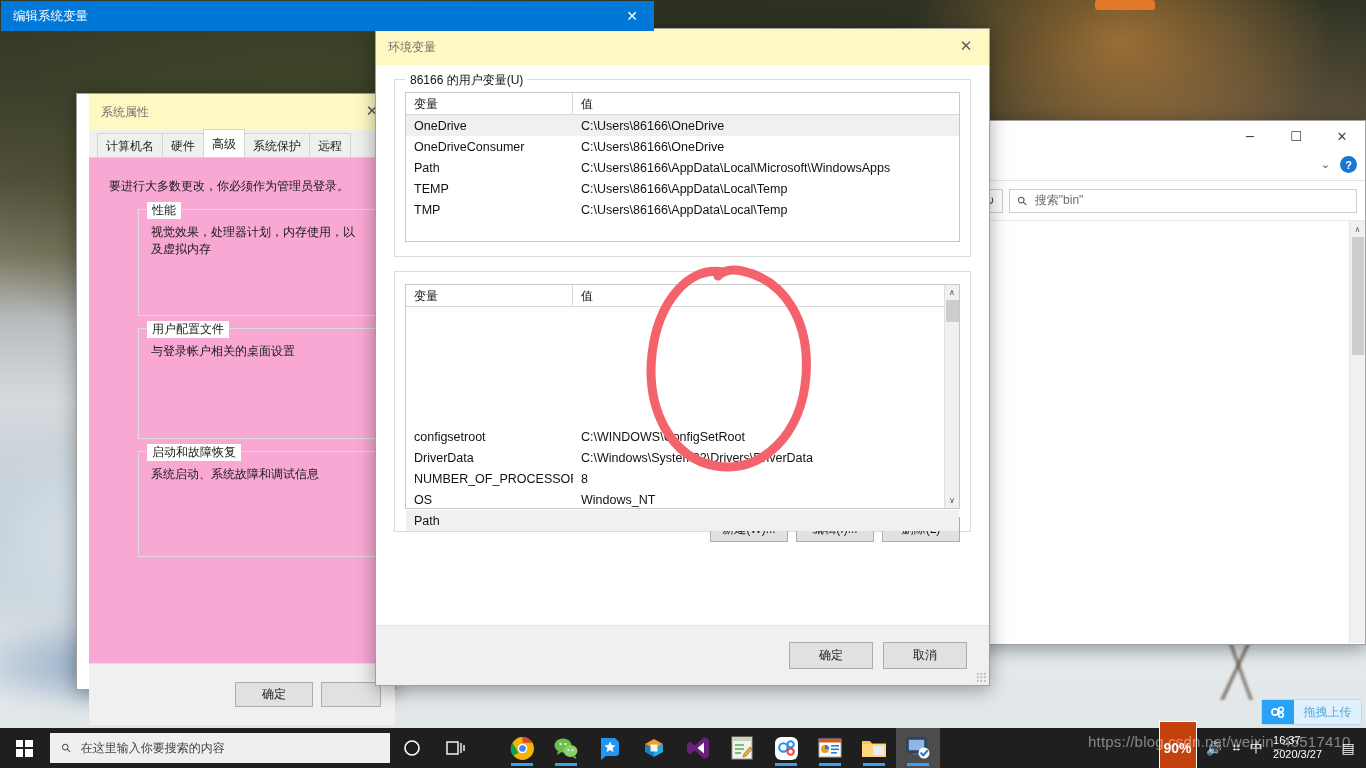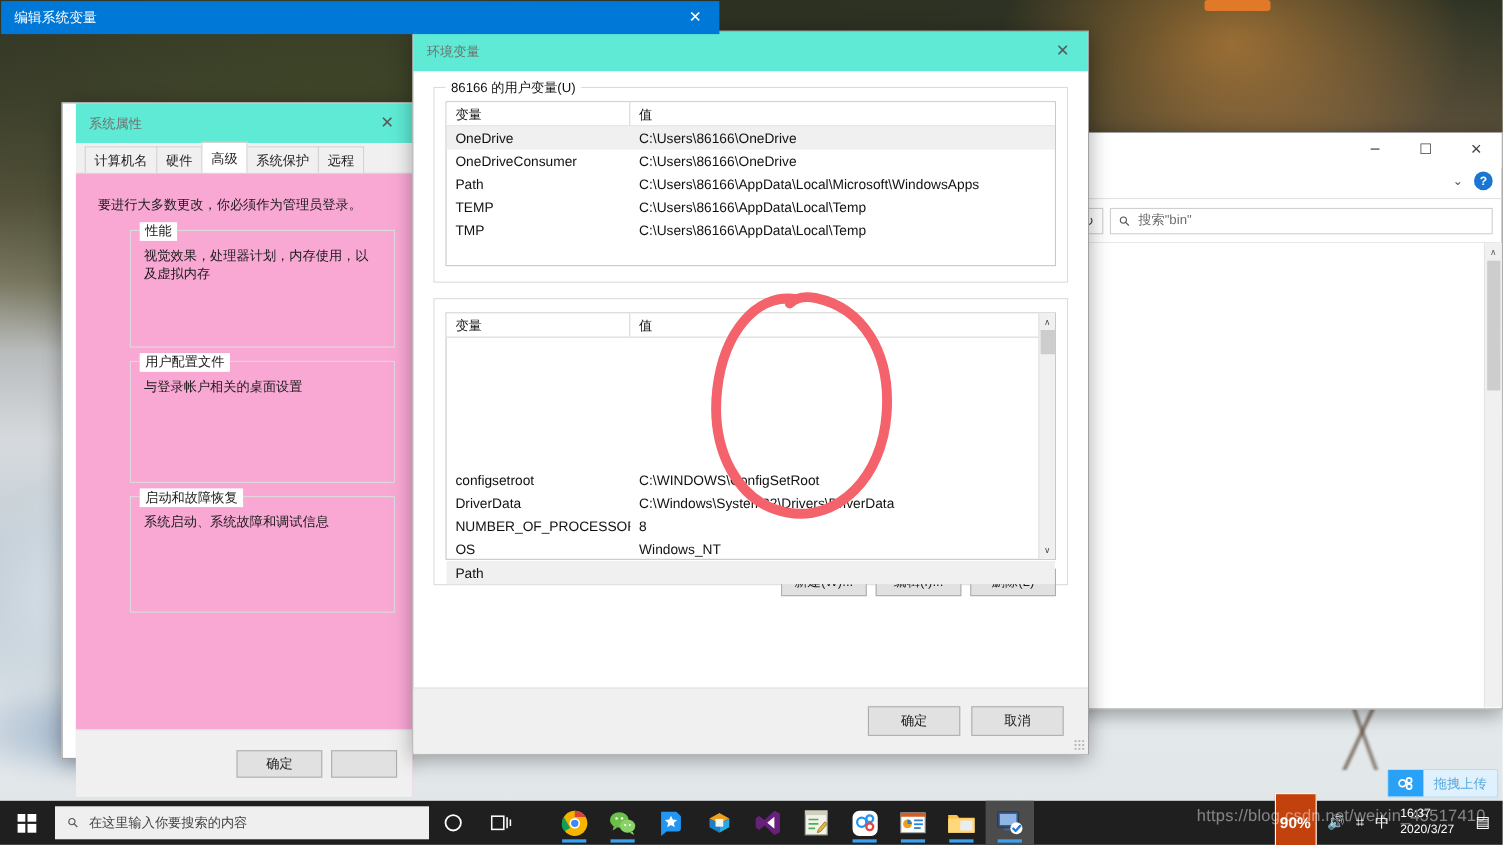--- a/index.html
+++ b/index.html
@@ -53,21 +53,21 @@
   .win {
     position: absolute;
     background: #ffffff;
     border: 1px solid #a0a0a0;
     box-shadow: 0 4px 18px rgba(0,0,0,.35);
   }
   .win-title {
     height: 36px; line-height: 36px;
     padding-left: 12px;
     font-size: 12px; color: #707070;
-    background: #5eead4;
+    background: #fef9c3;
     user-select: none;
   }
   .win-x {
     position: absolute; top: 0; right: 0;
     width: 46px; height: 34px;
     display: flex; align-items: center; justify-content: center;
     color: #5a5a5a; font-size: 15px;
     font-family: "DejaVu Sans", sans-serif;
   }
 
@@ -106,21 +106,21 @@
   .mag { font-size:12px; color:#555; transform: rotate(-45deg); display:inline-block;}
   #explorer .body { position:relative; height: calc(100% - 101px); background:#fff; }
   #explorer .vscroll {
     position:absolute; right:0; top:0; width:16px; bottom:0; background:#f0f0f0;
     border-left:1px solid #e4e4e4;
   }
   #explorer .vscroll .arrow { height:16px; display:flex; align-items:center; justify-content:center; font-size:8px; color:#606060;}
   #explorer .vscroll .thumb { position:absolute; top:16px; left:2px; width:12px; height:118px; background:#cdcdcd;}
 
   
-  #sysprops { left: 56px; top: 93px; width: 320px; height: 597px; padding-left: 12px; }
+  #sysprops { left: 76px; top: 93px; width: 320px; height: 597px; padding-left: 12px; }
   #sysprops .tabstrip {
     display:flex; align-items:flex-end; height:28px; padding-left:8px;
     background:#f0f0f0; border-bottom:1px solid #d4d4d4;
   }
   #sysprops .tab {
     font-size:12px; color:#222; padding: 4px 8px 5px; border:1px solid #d4d4d4;
     border-bottom:none; background:#f0f0f0; margin-right:-1px; height:24px;
   }
   #sysprops .tab.active { background:#ffffff; height:28px; padding-top:6px; position:relative; z-index:2; }
   #sysprops .page { background:#f9a8d4; padding: 14px 16px 0; height: calc(100% - 28px); position:relative;}

